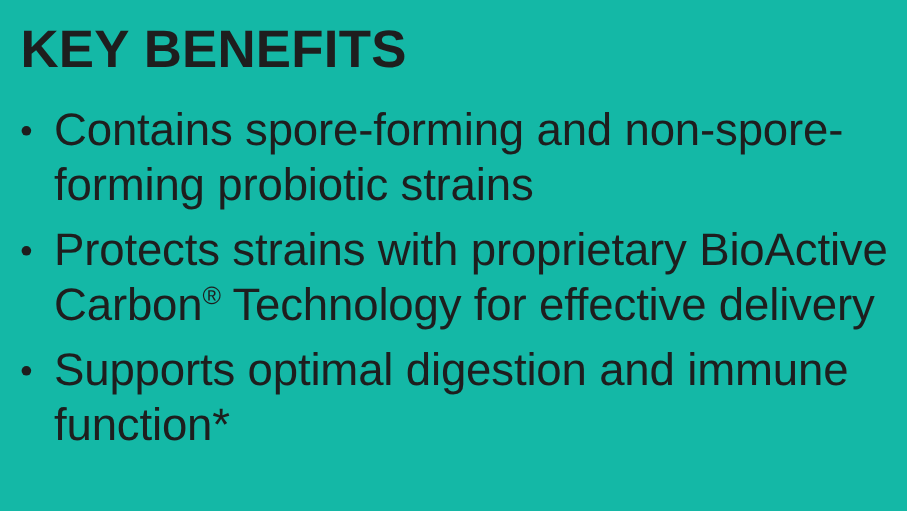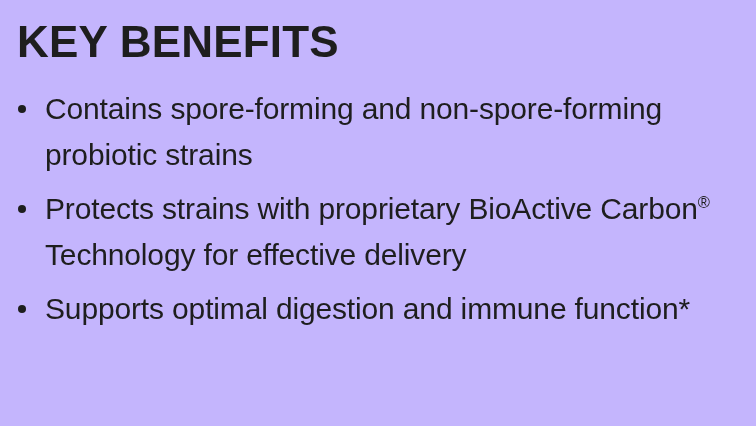--- a/index.html
+++ b/index.html
@@ -12,21 +12,21 @@
     background: #ffffff;
     font-family: "Liberation Sans", sans-serif;
     -webkit-font-smoothing: antialiased;
     overflow: hidden;
   }
 
   .panel {
     position: relative;
     width: 756px;
     height: 426px;
-    background: #c4b5fd;
+    background: #14b8a6;
     box-sizing: border-box;
     padding: 0;
   }
 
   .heading {
     position: absolute;
     left: 17px;
     top: 16px;
     margin: 0;
     font-size: 44px;
@@ -45,21 +45,21 @@
     width: 756px;
     margin: 0;
     padding: 0;
     list-style: none;
   }
 
   .benefit-item {
     position: relative;
     margin: 0 0 8px 0;
     padding: 0 16px 0 45px;
-    font-size: 30px;
+    font-size: 38px;
     line-height: 46px;
     font-weight: 400;
     color: #1e1e1e;
     letter-spacing: -0.15px;
   }
 
   .benefit-item:last-child {
     margin-bottom: 0;
   }
 

